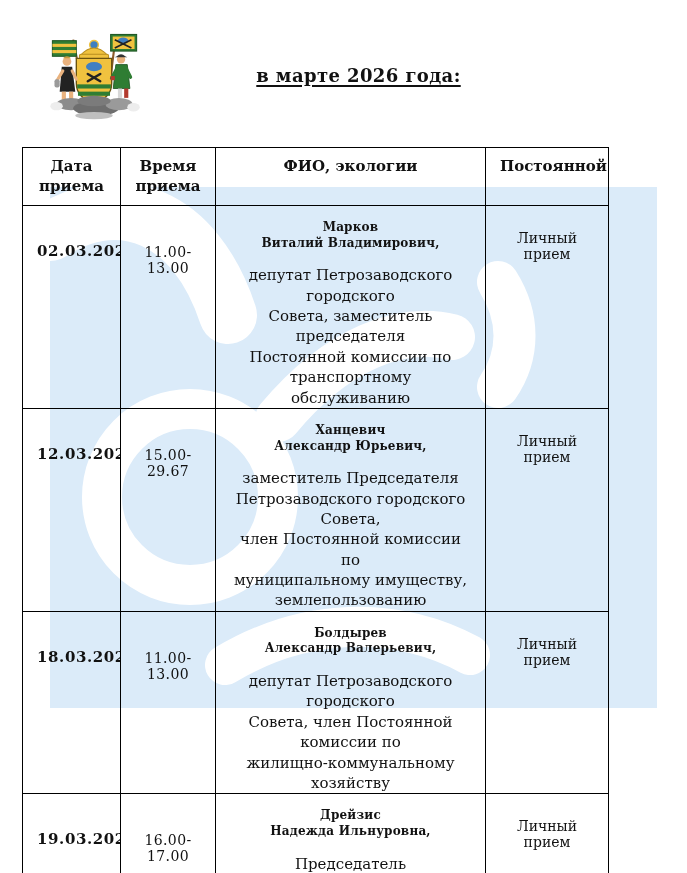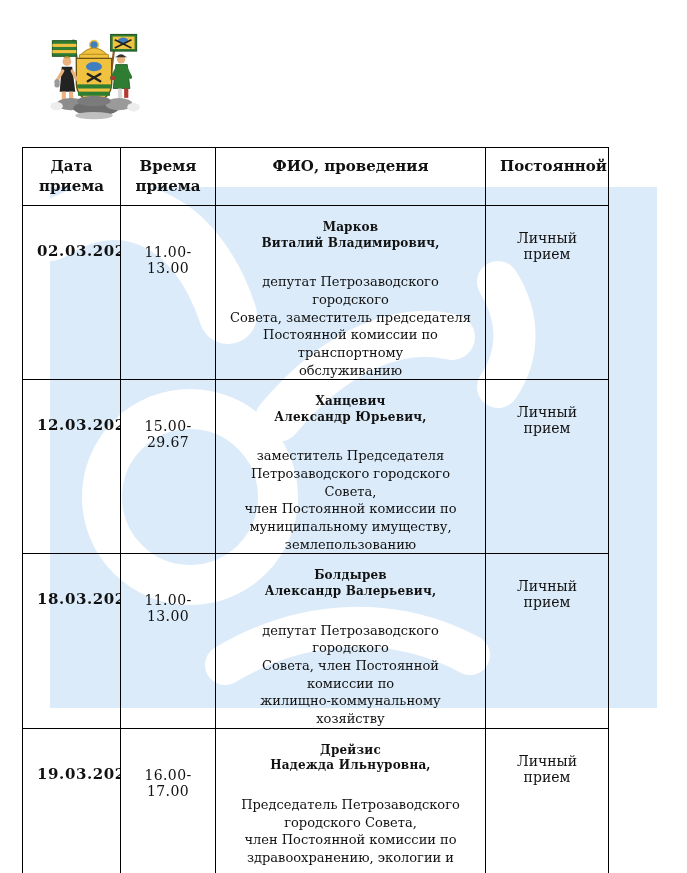--- a/index.html
+++ b/index.html
@@ -75,22 +75,22 @@
     font-size:14px;font-weight:normal;letter-spacing:.4px;
     padding-top:38px !important;
   }
   td.c-fio{padding-top:14px !important;}
   .fio-name{
     font-size:12px;font-weight:bold;
     white-space:pre-line;line-height:1.3;
     letter-spacing:.2px;
   }
   .fio-pos{
-    margin-top:22px;
-    font-size:13px;
+    margin-top:14px;
+    font-size:15px;
     white-space:pre-line;line-height:1.36;
   }
   td.c-note{
     font-size:14px;
     padding-top:24px !important;
   }
 </style>
 </head>
 <body>
 
@@ -169,36 +169,37 @@
         <ellipse cx="74" cy="74" rx="13" ry="6" fill="#9A9A9A"></ellipse>
         <ellipse cx="50" cy="71" rx="16" ry="5" fill="#7B7B7B"></ellipse>
         <ellipse cx="14" cy="76" rx="6" ry="4" fill="#ededed"></ellipse>
         <ellipse cx="88" cy="77" rx="6" ry="4" fill="#ededed"></ellipse>
         <ellipse cx="50" cy="85" rx="18" ry="3.5" fill="#bfbfbf"></ellipse>
       </g>
     </svg>
   </div>
 
   <div class="titles">
+    <div class="title-line second"><span>в марте 2026 года:</span></div>
   </div>
 
   <table class="schedule">
     <colgroup>
       <col style="width:98px">
         <col style="width:95px">
         <col style="width:270px">
         <col style="width:123px">
     </colgroup>
     <thead>
       <tr>
         <th>Дата
 приема</th>
         <th>Время
 приема</th>
-        <th>ФИО, проведения</th>
+        <th>ФИО, экологии</th>
         <th>Постоянной</th>
       </tr>
     </thead>
     <tbody id="rows-body">
   <tr>
     <td class="c-date">02.03.2026</td>
     <td class="c-time">11.00-13.00</td>
     <td class="c-fio">
       <div class="fio-name">Марков
 Виталий Владимирович,</div>

